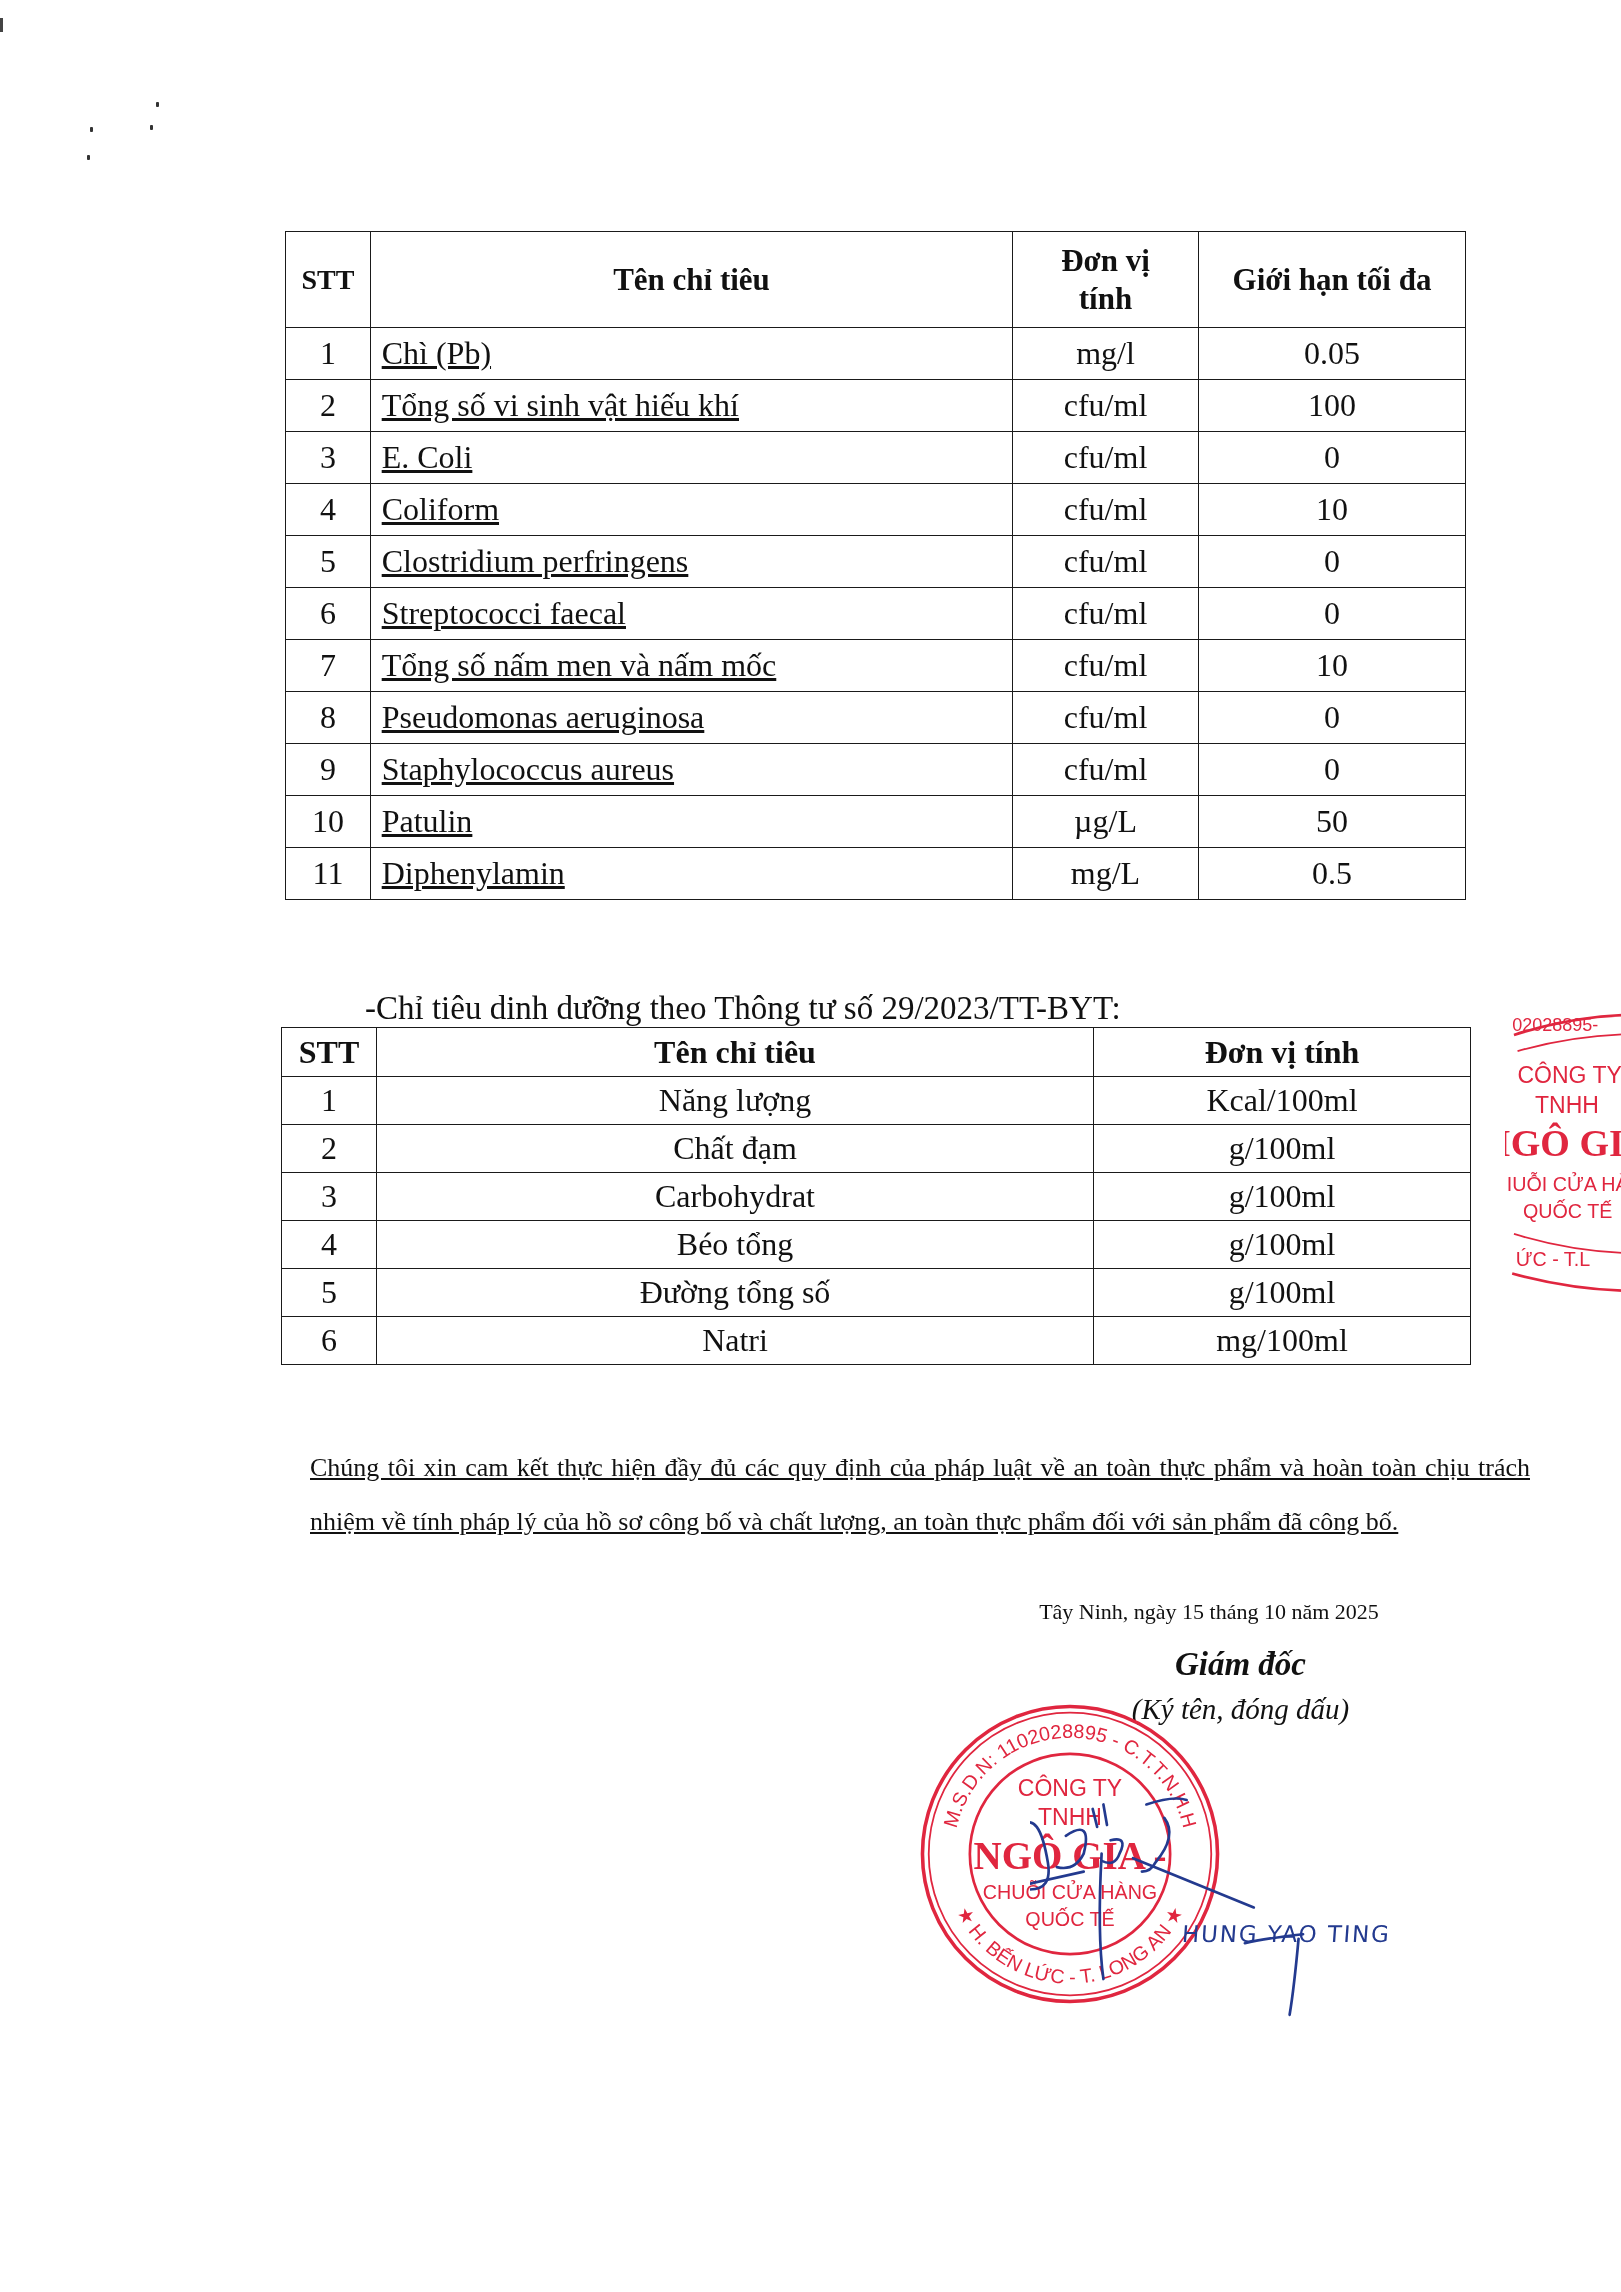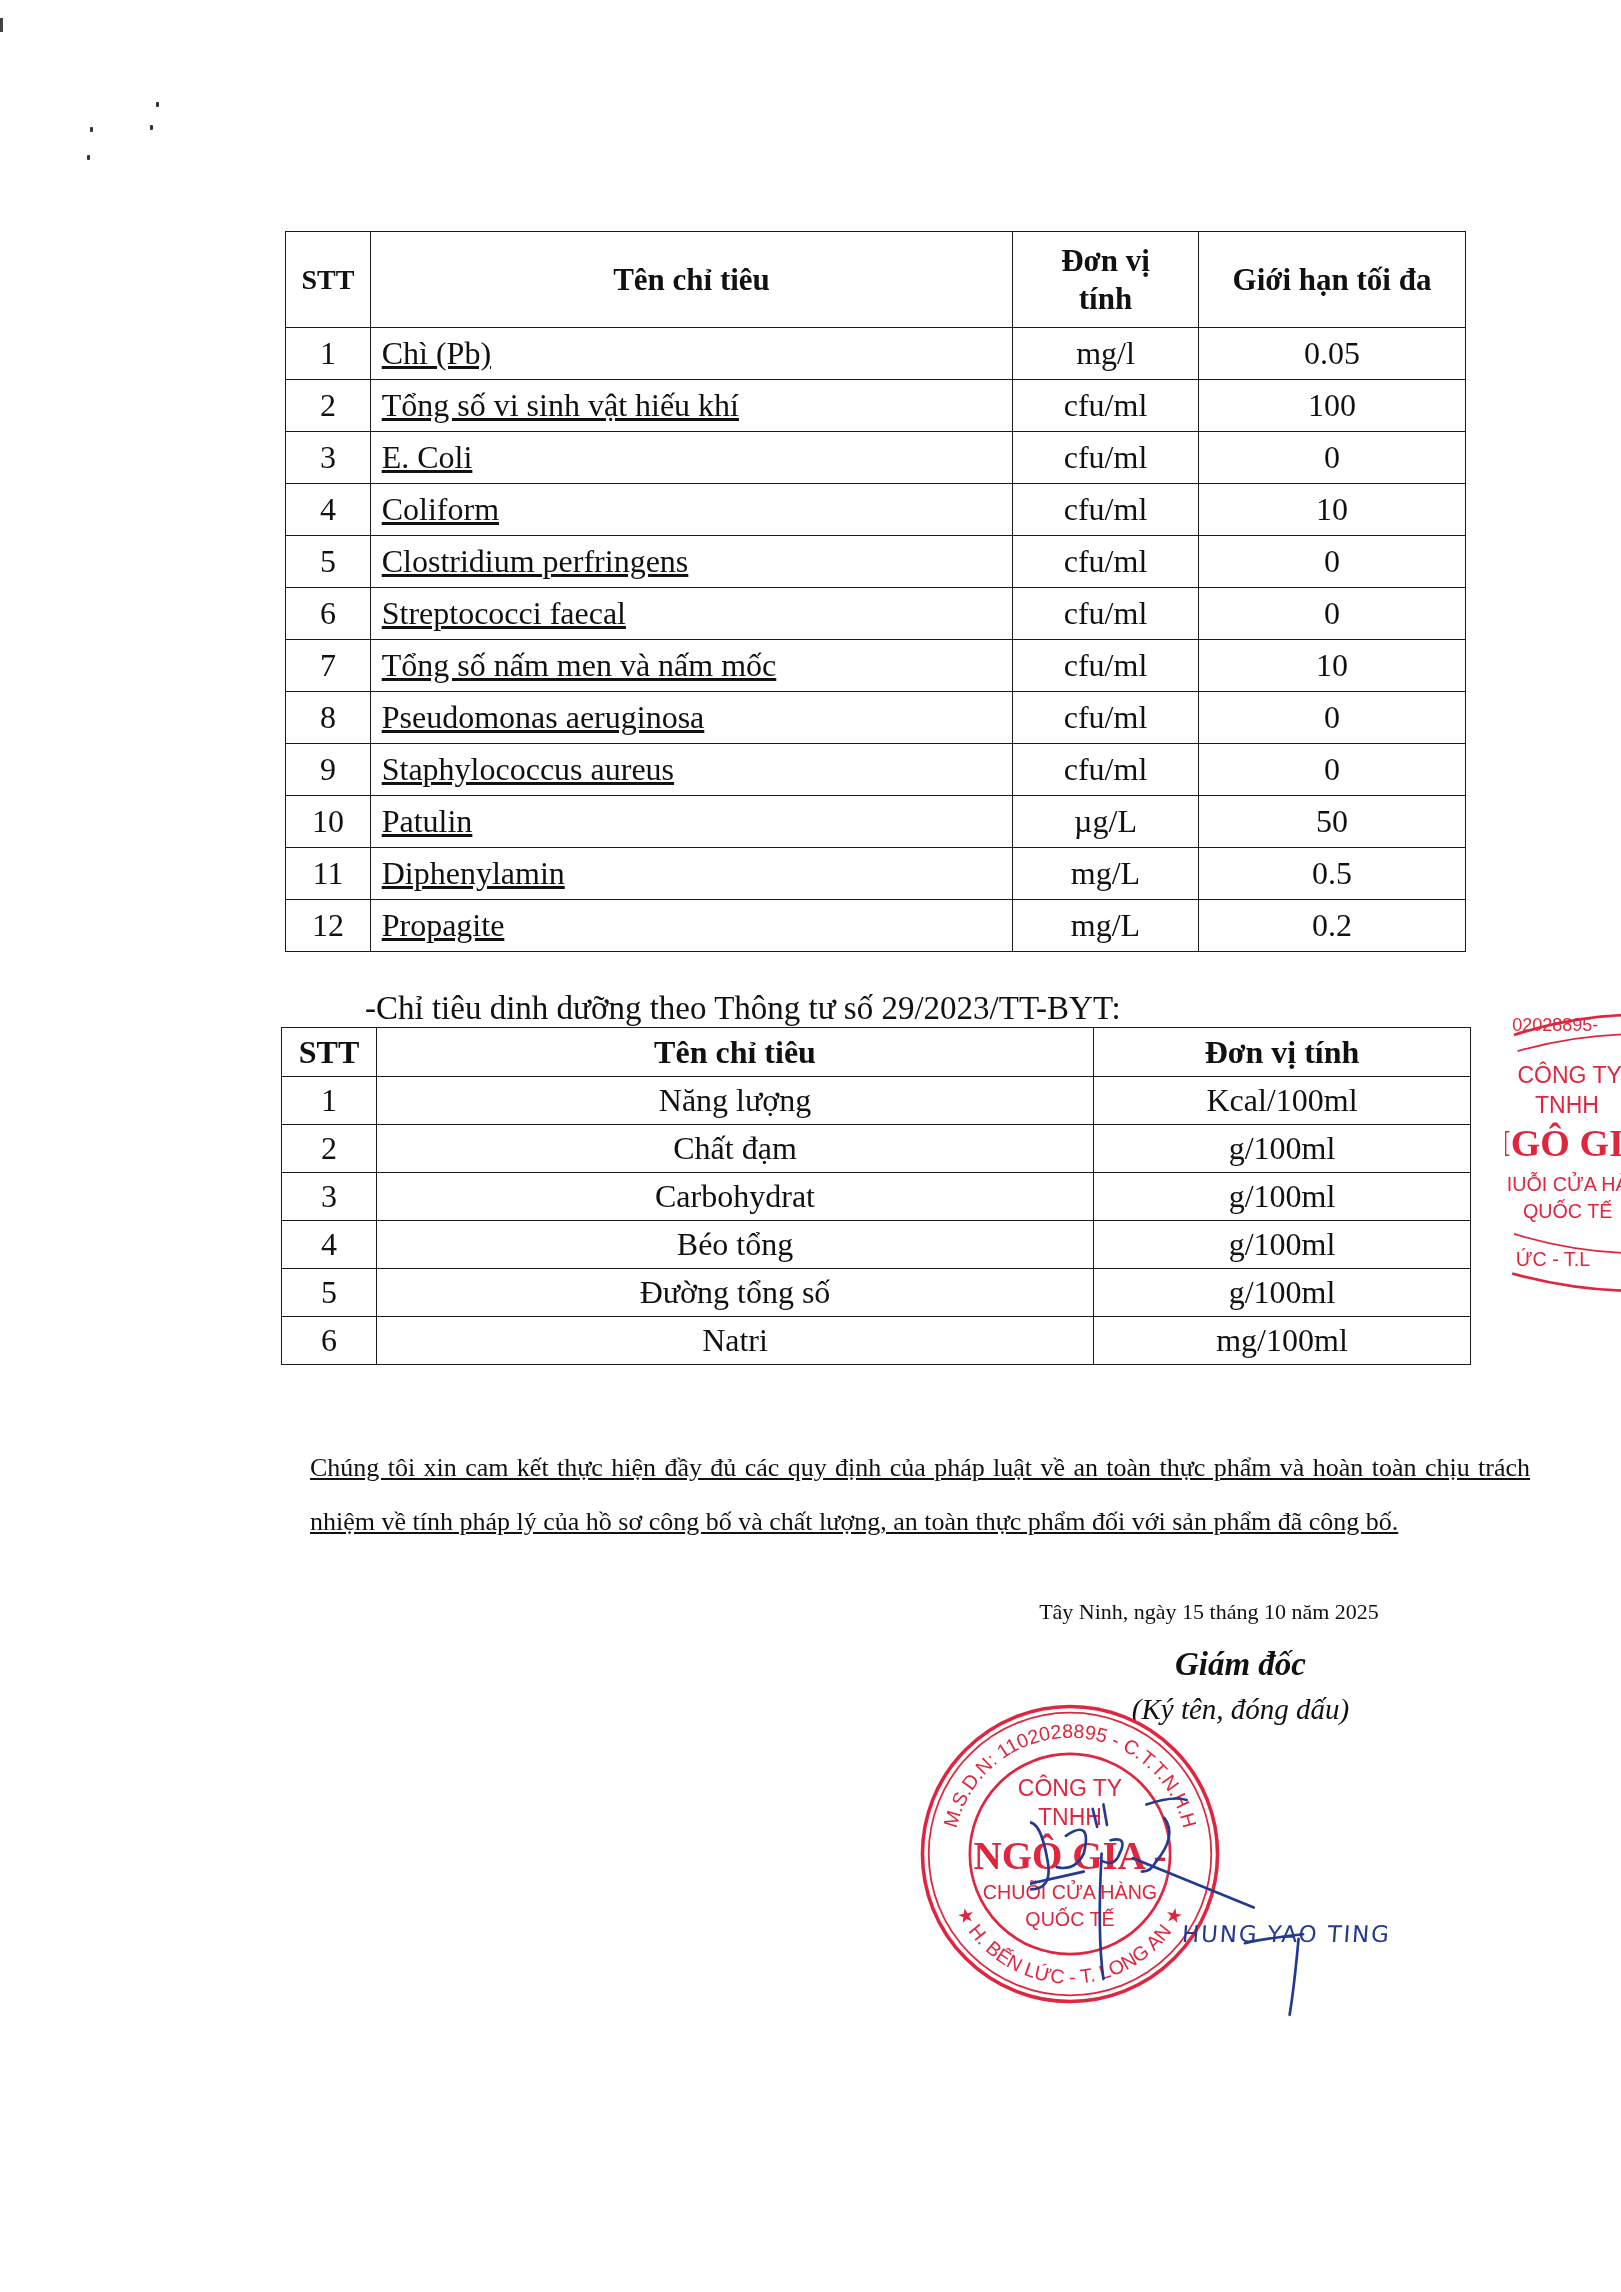--- a/index.html
+++ b/index.html
@@ -146,26 +146,20 @@
         <td class="c">10</td>
         <td class="l">Patulin</td>
         <td class="c">µg/L</td>
         <td class="c">50</td>
       </tr>
       <tr>
         <td class="c">11</td>
         <td class="l">Diphenylamin</td>
         <td class="c">mg/L</td>
         <td class="c">0.5</td>
-      </tr>
-      <tr>
-        <td class="c">12</td>
-        <td class="l">Propagite</td>
-        <td class="c">mg/L</td>
-        <td class="c">0.2</td>
       </tr>
     </tbody>
 </table>
 
 <div id="note">
   <span class="dash">-</span><span>Chỉ tiêu dinh dưỡng theo Thông tư số 29/2023/TT-BYT:</span>
 </div>
 
 <table class="spec" id="t2">
   <colgroup>

